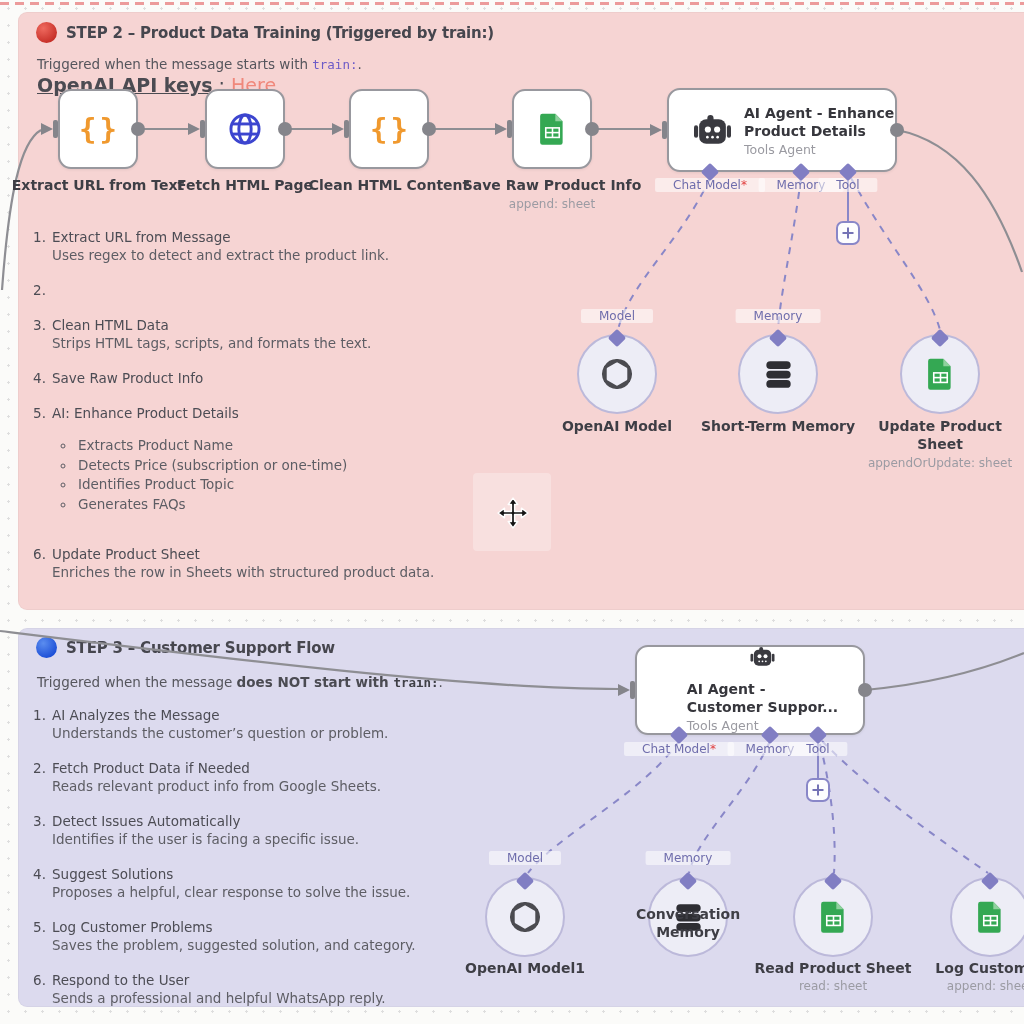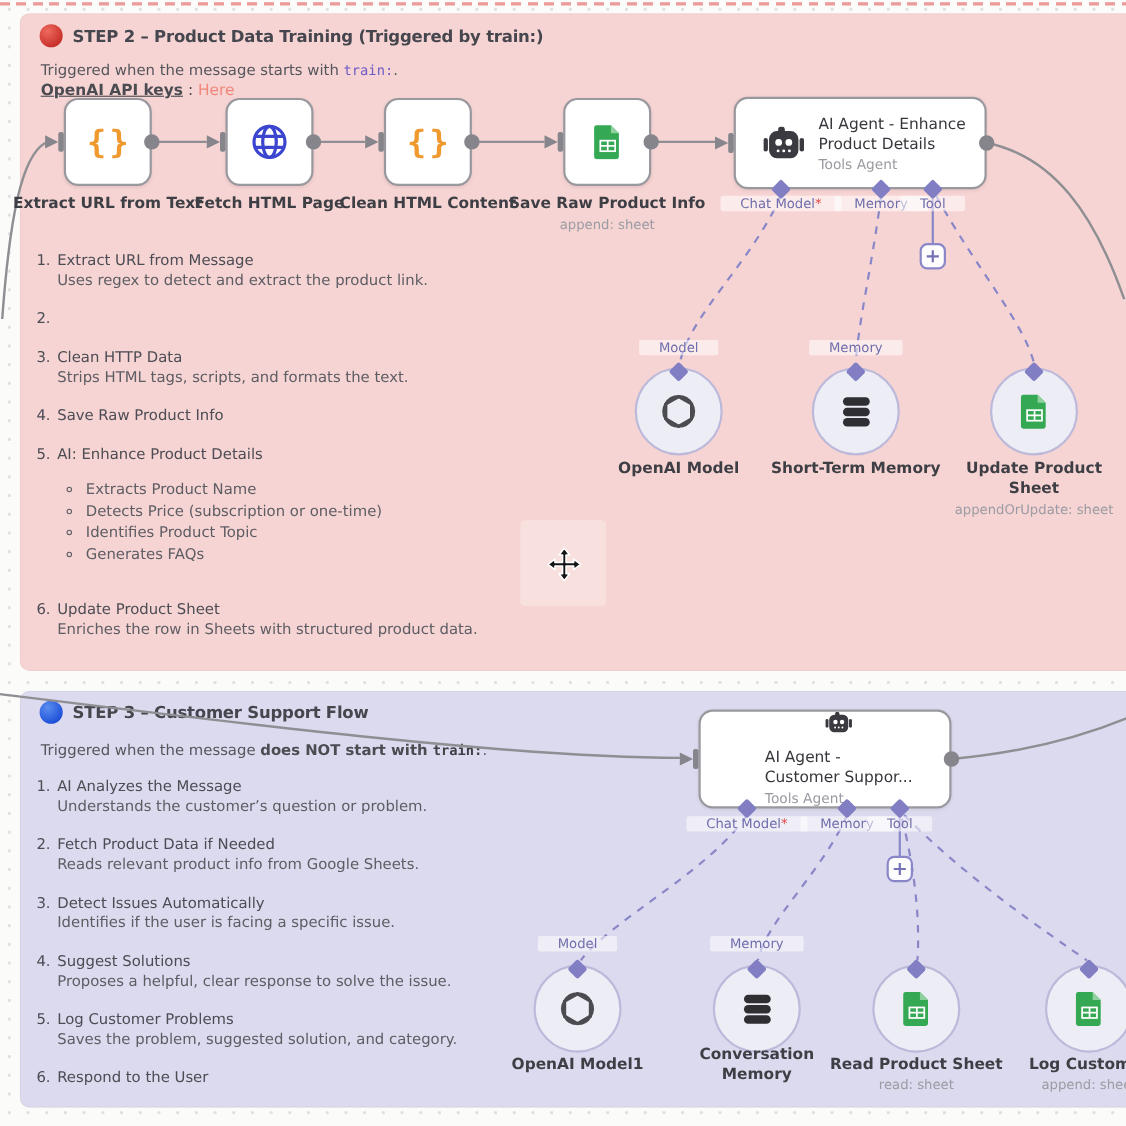--- a/index.html
+++ b/index.html
@@ -18,39 +18,39 @@
   .note-title{position:absolute;display:flex;align-items:center;gap:9px;z-index:2;
     font-size:15px;font-weight:bold;color:#46464e;letter-spacing:-0.2px;white-space:nowrap;}
   .dot{width:21px;height:21px;border-radius:50%;flex:none;}
   .dot-red{background:radial-gradient(circle at 35% 30%,#ef6a5f,#c62f28 75%);}
   .dot-blue{background:radial-gradient(circle at 35% 30%,#5b8def,#1d4fd7 75%);}
   .trig{position:absolute;z-index:2;font-size:13.5px;color:#55555c;white-space:nowrap;}
   .code{font-family:"DejaVu Sans Mono","Liberation Mono",monospace;font-size:12.5px;}
   .code-purple{color:#6d5bc7;}
   .code-dark{color:#3f3f46;font-weight:bold;}
   .b{font-weight:bold;color:#4b4b52;}
-  .apikeys{position:absolute;z-index:2;font-size:14px;color:#4b4b52;white-space:nowrap;}
+  .apikeys{position:absolute;z-index:2;font-size:19px;color:#4b4b52;white-space:nowrap;text-decoration:underline;}
   .apikeys .lbl{font-weight:bold;text-decoration:underline;}
   .apikeys .lnk{color:#f0887b;cursor:pointer;}
   .note-list{position:absolute;z-index:2;width:560px;font-size:13.5px;line-height:18px;}
   .li{display:flex;margin-bottom:17px;}
   .num{width:16px;text-align:right;margin-right:6px;color:#4c4c54;flex:none;}
   .li-title{font-weight:normal;color:#4c4c54;}
   .li-desc{color:#5d5d64;}
   ul.sub{margin:14px 0 14px;padding-left:24px;list-style:circle;color:#5d5d64;}
   ul.sub li{line-height:19.5px;padding-left:2px;}
   svg.wires{position:absolute;left:0;top:0;z-index:3;pointer-events:none;}
   svg.glyphs{position:absolute;left:0;top:0;z-index:5;pointer-events:none;}
   .sq-node{position:absolute;z-index:4;width:80px;height:80px;box-sizing:border-box;
     background:#fff;border:2px solid #98989e;border-radius:13px;
     display:flex;align-items:center;justify-content:center;box-shadow:0 1px 3px rgba(0,0,0,0.07);}
   .agent-node{position:absolute;z-index:4;box-sizing:border-box;background:#fff;
     border:2px solid #98989e;border-radius:13px;display:flex;align-items:center;
     gap:13px;padding-left:25px;box-shadow:0 1px 3px rgba(0,0,0,0.07);}
-  .agent-title{font-size:14px;line-height:18px;font-weight:normal;color:#36363c;}
+  .agent-title{font-size:14px;line-height:18px;font-weight:bold;color:#36363c;}
   .agent-sub{font-size:12.5px;color:#9a9aa1;margin-top:2px;}
   .circle-node{position:absolute;z-index:4;width:80px;height:80px;box-sizing:border-box;
     background:#ededf6;border:2px solid #bcb9da;border-radius:50%;
     display:flex;align-items:center;justify-content:center;}
   .n-label{position:absolute;z-index:4;transform:translateX(-50%);text-align:center;
     font-size:14px;font-weight:bold;color:#3e3e45;line-height:18px;white-space:nowrap;}
   .n-label.wrap{white-space:normal;}
   .n-sub{position:absolute;z-index:4;transform:translateX(-50%);text-align:center;
     font-size:12px;color:#9b9ba3;white-space:nowrap;}
   .p-label{position:absolute;z-index:5;transform:translateX(-50%);
@@ -85,21 +85,21 @@
         <div class="li-title">Extract URL from Message</div>
         <div class="li-desc">Uses regex to detect and extract the product link.</div>
       </div>
     </div>
   <div class="li">
       <span class="num">2.</span>
     </div>
   <div class="li">
       <span class="num">3.</span>
       <div>
-        <div class="li-title">Clean HTTP Data</div>
+        <div class="li-title">Clean HTML Data</div>
         <div class="li-desc">Strips HTML tags, scripts, and formats the text.</div>
       </div>
     </div>
   <div class="li">
       <span class="num">4.</span>
       <div>
         <div class="li-title">Save Raw Product Info</div>
       </div>
     </div>
   <div class="li">
@@ -162,20 +162,21 @@
       <span class="num">5.</span>
       <div>
         <div class="li-title">Log Customer Problems</div>
         <div class="li-desc">Saves the problem, suggested solution, and category.</div>
       </div>
     </div>
   <div class="li">
       <span class="num">6.</span>
       <div>
         <div class="li-title">Respond to the User</div>
+        <div class="li-desc">Sends a professional and helpful WhatsApp reply.</div>
       </div>
     </div>
 </div>
 
 <svg class="wires" width="1024" height="1024">
   <g fill="none" stroke="#8e8e93" stroke-width="2.2">
     <path d="M41,130 C 20,142 9,195 2,290"></path>
     <path d="M138,129 H188"></path>
       <path d="M285,129 H332"></path>
       <path d="M429,129 H495"></path>
@@ -369,21 +370,21 @@
     <path d="M14.5 0.5 l6.5 6.5 h-6.5 z" fill="#8fd19e"></path>
     <g stroke="#fff" stroke-width="1.4" fill="none">
       <rect x="6" y="13" width="12" height="8.5"></rect>
       <line x1="6" y1="17.2" x2="18" y2="17.2"></line>
         <line x1="12" y1="13" x2="12" y2="21.5"></line>
     </g>
   </svg>
 </div>
 
 <div class="n-label" style="left:525px;top:959px;">OpenAI Model1</div>
-<div class="n-label wrap" style="left:688px;top:905px;width:112px;margin-top:45px;">Conversation Memory</div>
+<div class="n-label wrap" style="left:688px;top:905px;width:112px;">Conversation Memory</div>
 <div class="n-label" style="left:833px;top:959px;">Read Product Sheet</div>
 <div class="n-sub" style="left:833px;top:979px;">read: sheet</div>
 <div class="n-label" style="left:990px;top:959px;">Log Customer</div>
 <div class="n-sub" style="left:990px;top:979px;">append: sheet</div>
 
 <svg class="glyphs" width="1024" height="1024">
   <g fill="#85858b">
     <circle cx="138" cy="129" r="7"></circle>
       <circle cx="285" cy="129" r="7"></circle>
       <circle cx="429" cy="129" r="7"></circle>

